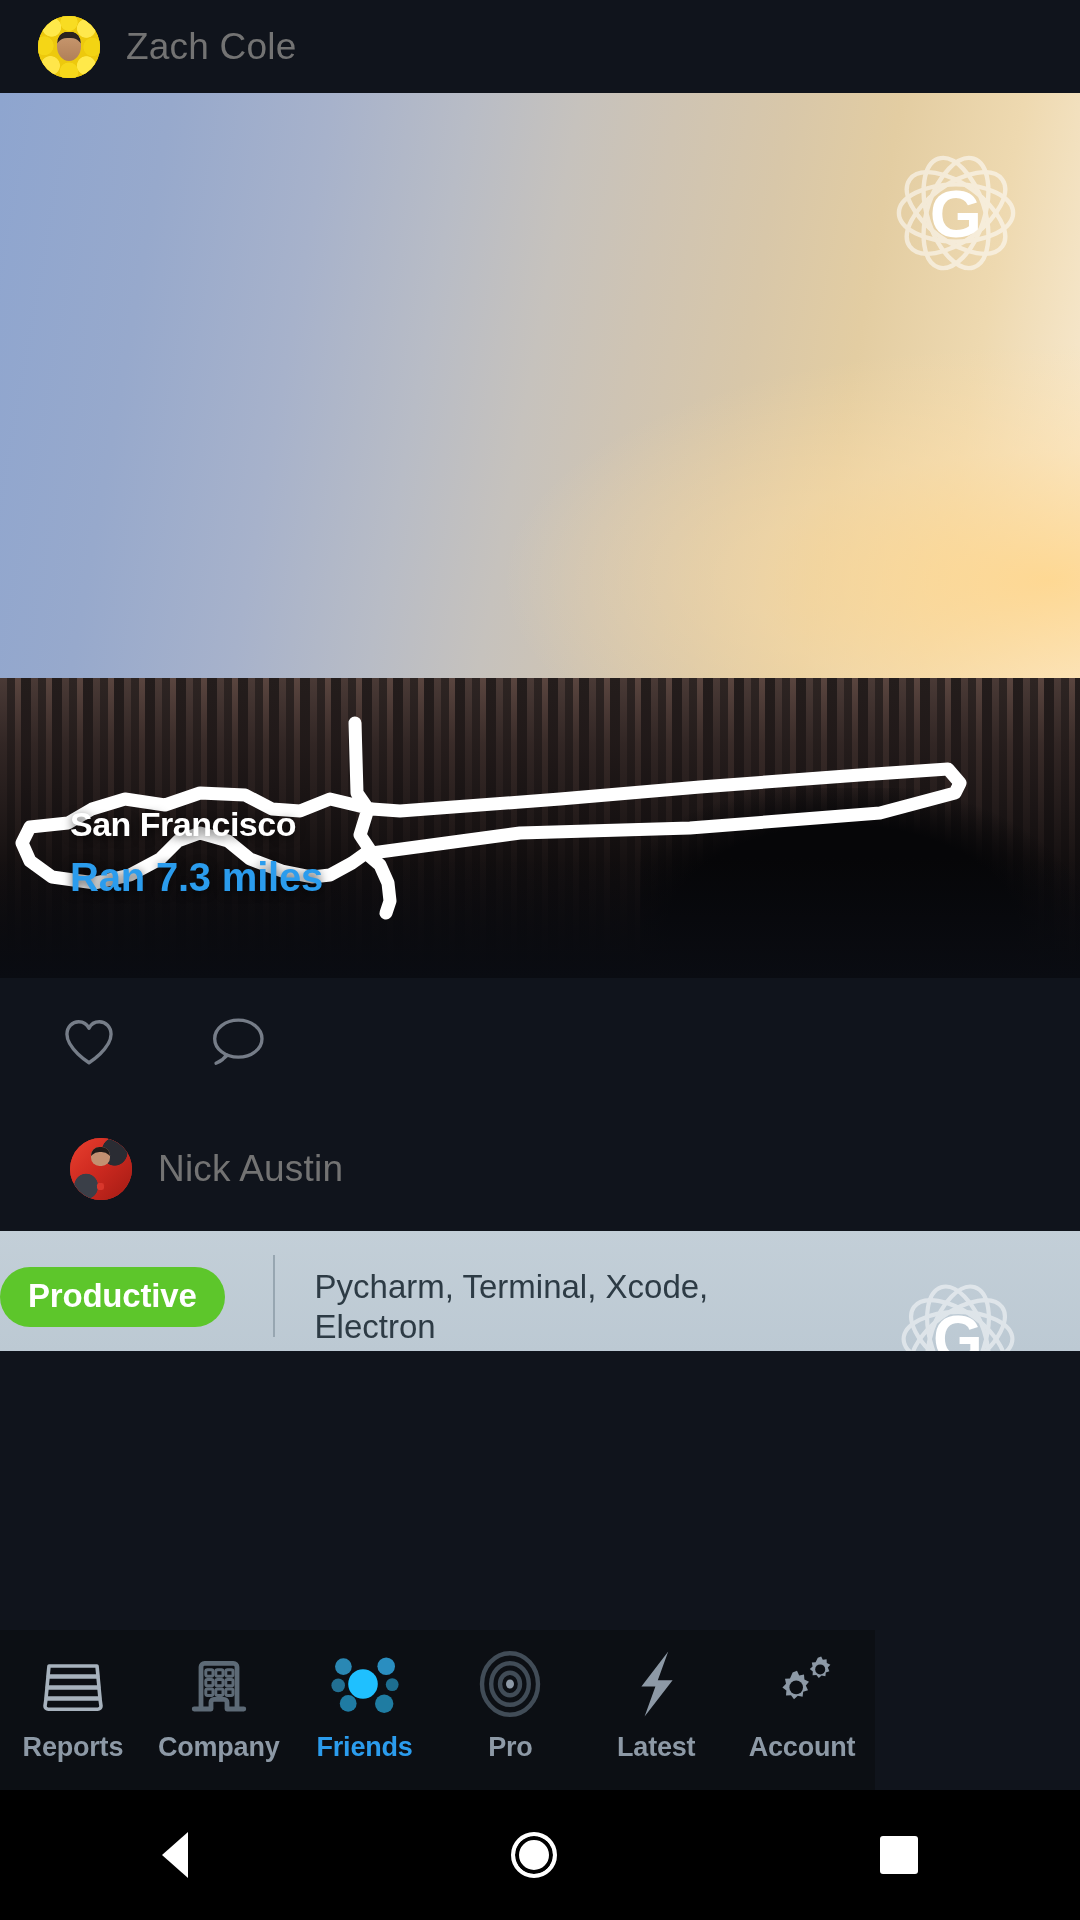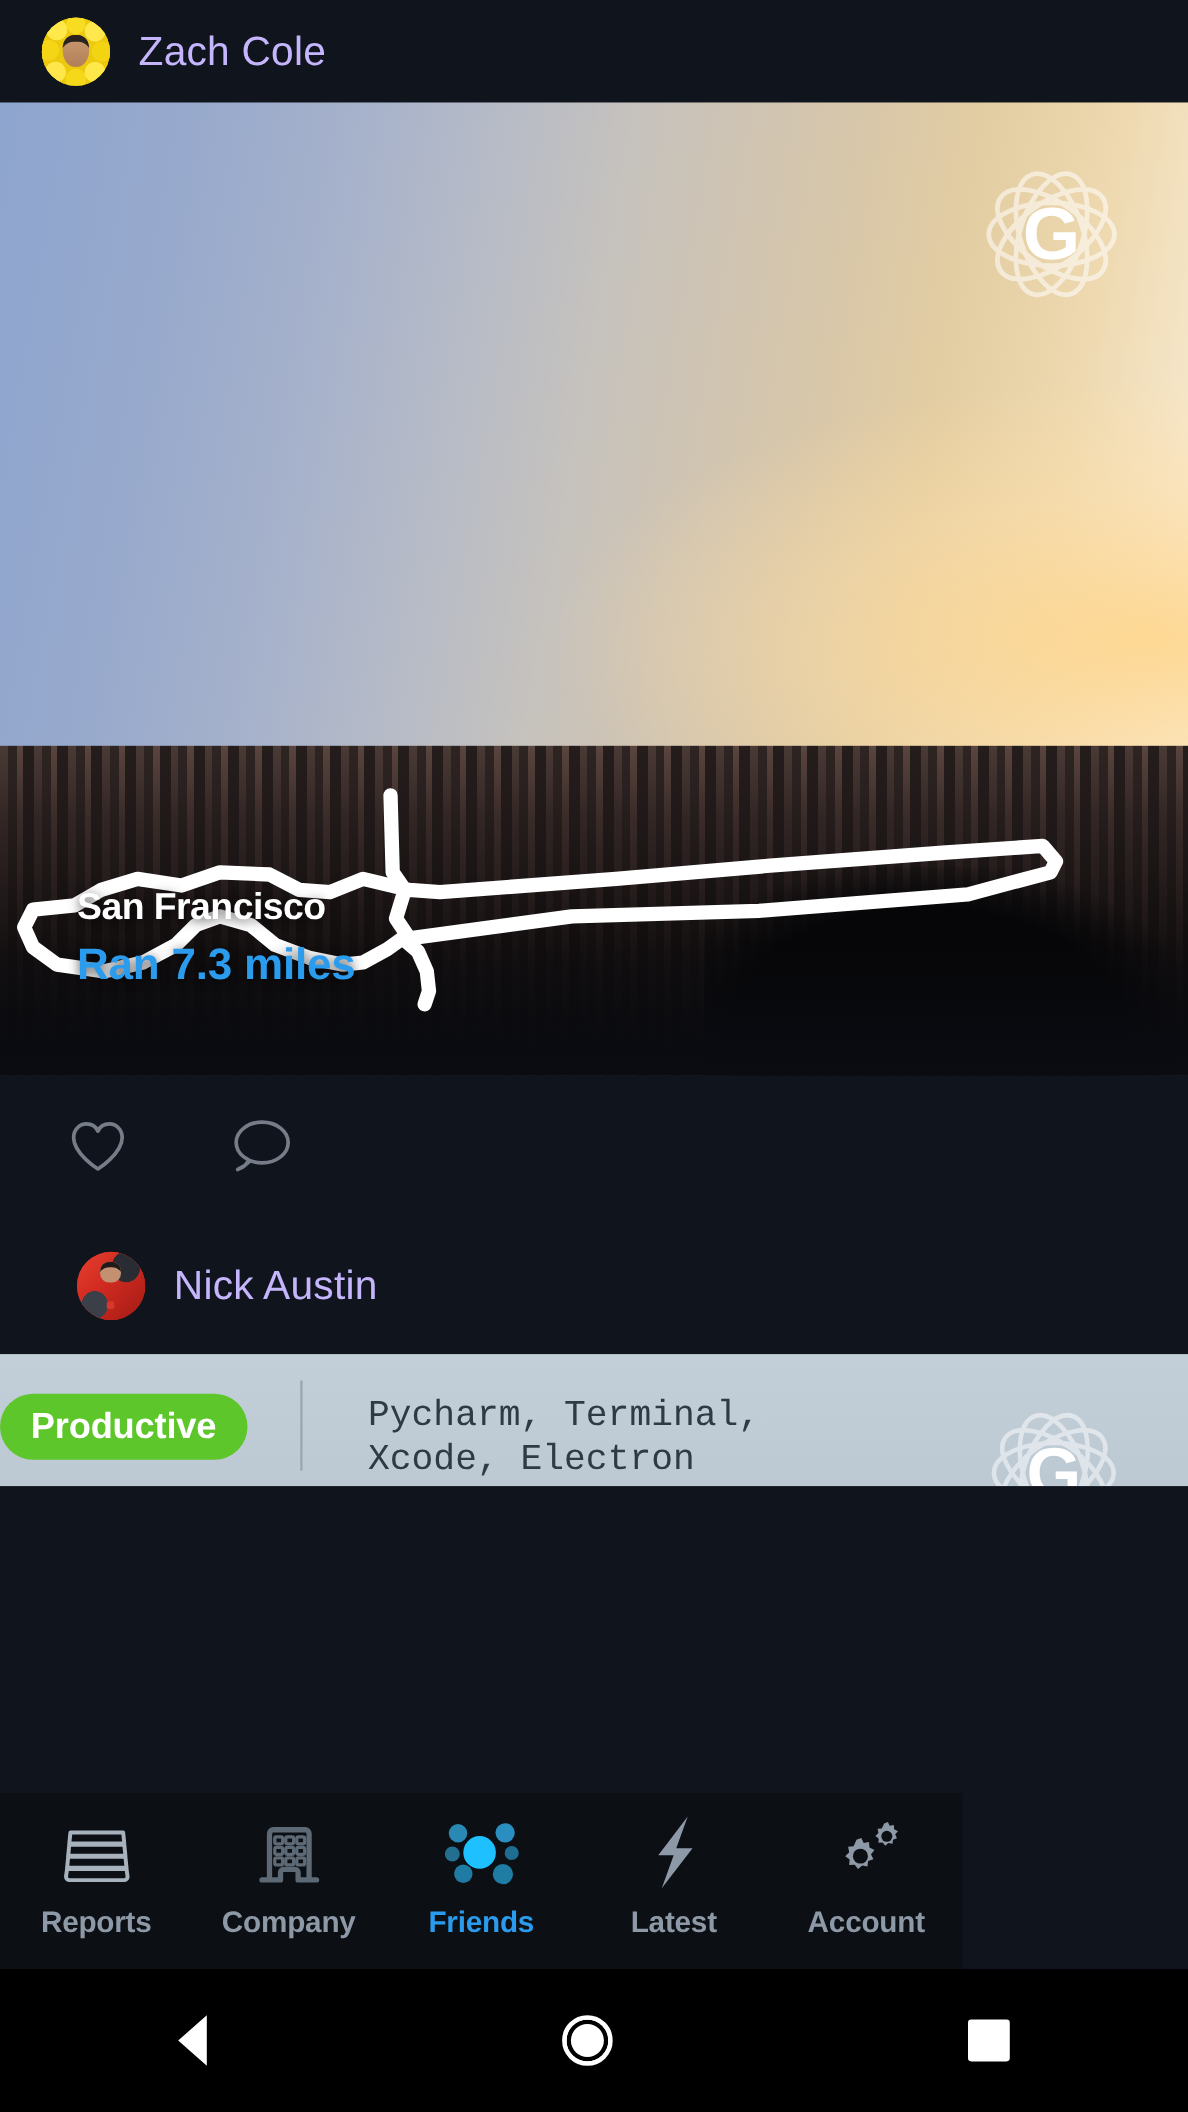--- a/index.html
+++ b/index.html
@@ -63,21 +63,21 @@
   .avatar-nick::after {
     content:"";
     position:absolute;
     left:34%; top:16%;
     width:30%; height:30%;
     border-radius:45%;
     background:#c39071;
     box-shadow: inset 0 7px 0 -2px #201a18, 0 30px 0 -6px #d8372c;
   }
   .author-name {
-    color:#c4b5fd;
+    color:#737373;
     font-size:37px;
     letter-spacing:0.2px;
   }
 
   
   .photo-card {
     position:relative;
     width:1080px;
     height:885px;
     overflow:hidden;
@@ -245,23 +245,22 @@
     width:2px;
     height:82px;
     background:#97a6b1;
     margin-left:48px;
     margin-top:-12px;
   }
   .apps {
     color:#2d3b45;
     font-size:33px;
     line-height:1.22;
-    margin-left:60px;
+    margin-left:40px;
     max-width:480px;
-    font-family:Liberation Mono, monospace;
   }
 
   
   .tabbar {
     position:absolute;
     left:0; bottom:130px;
     width:875px; height:160px;
     background:#0c0f14;
     display:flex;
     align-items:flex-start;
@@ -451,20 +450,33 @@
         <circle cx="28.6" cy="7.6" r="4.4" fill="#2a8ec0"></circle>
         <circle cx="31.6" cy="16.8" r="3.2" fill="#1d6e90"></circle>
         <circle cx="27.6" cy="26.4" r="4.6" fill="#1f7ca2"></circle>
         <circle cx="9.6" cy="26.2" r="4.2" fill="#1f7ba3"></circle>
         <circle cx="4.6" cy="17.2" r="3.4" fill="#226f92"></circle>
       </svg>
     </div>
     <div class="tab-label">Friends</div>
   </div>
 
+  <div class="tab">
+    <div class="tab-icon">
+      <svg width="66" height="70" viewBox="0 0 33 35">
+        <g fill="none" stroke="#414c57" stroke-width="2.2">
+          <ellipse cx="16.5" cy="17.5" rx="14" ry="15.4"></ellipse>
+          <ellipse cx="16.5" cy="17.5" rx="9.4" ry="10.4"></ellipse>
+          <ellipse cx="16.5" cy="17.5" rx="5" ry="5.6"></ellipse>
+        </g>
+        <ellipse cx="16.5" cy="17.5" rx="2" ry="2.3" fill="#8d99a6"></ellipse>
+      </svg>
+    </div>
+    <div class="tab-label">Pro</div>
+  </div>
 
   <div class="tab">
     <div class="tab-icon">
       <svg width="58" height="70" viewBox="0 0 29 35">
         <path d="M20.6 1.2 L7.2 18.8 H14.2 L8.8 33.8 L22.8 15.6 H15.4 Z" fill="#8d99a6"></path>
       </svg>
     </div>
     <div class="tab-label">Latest</div>
   </div>
 

